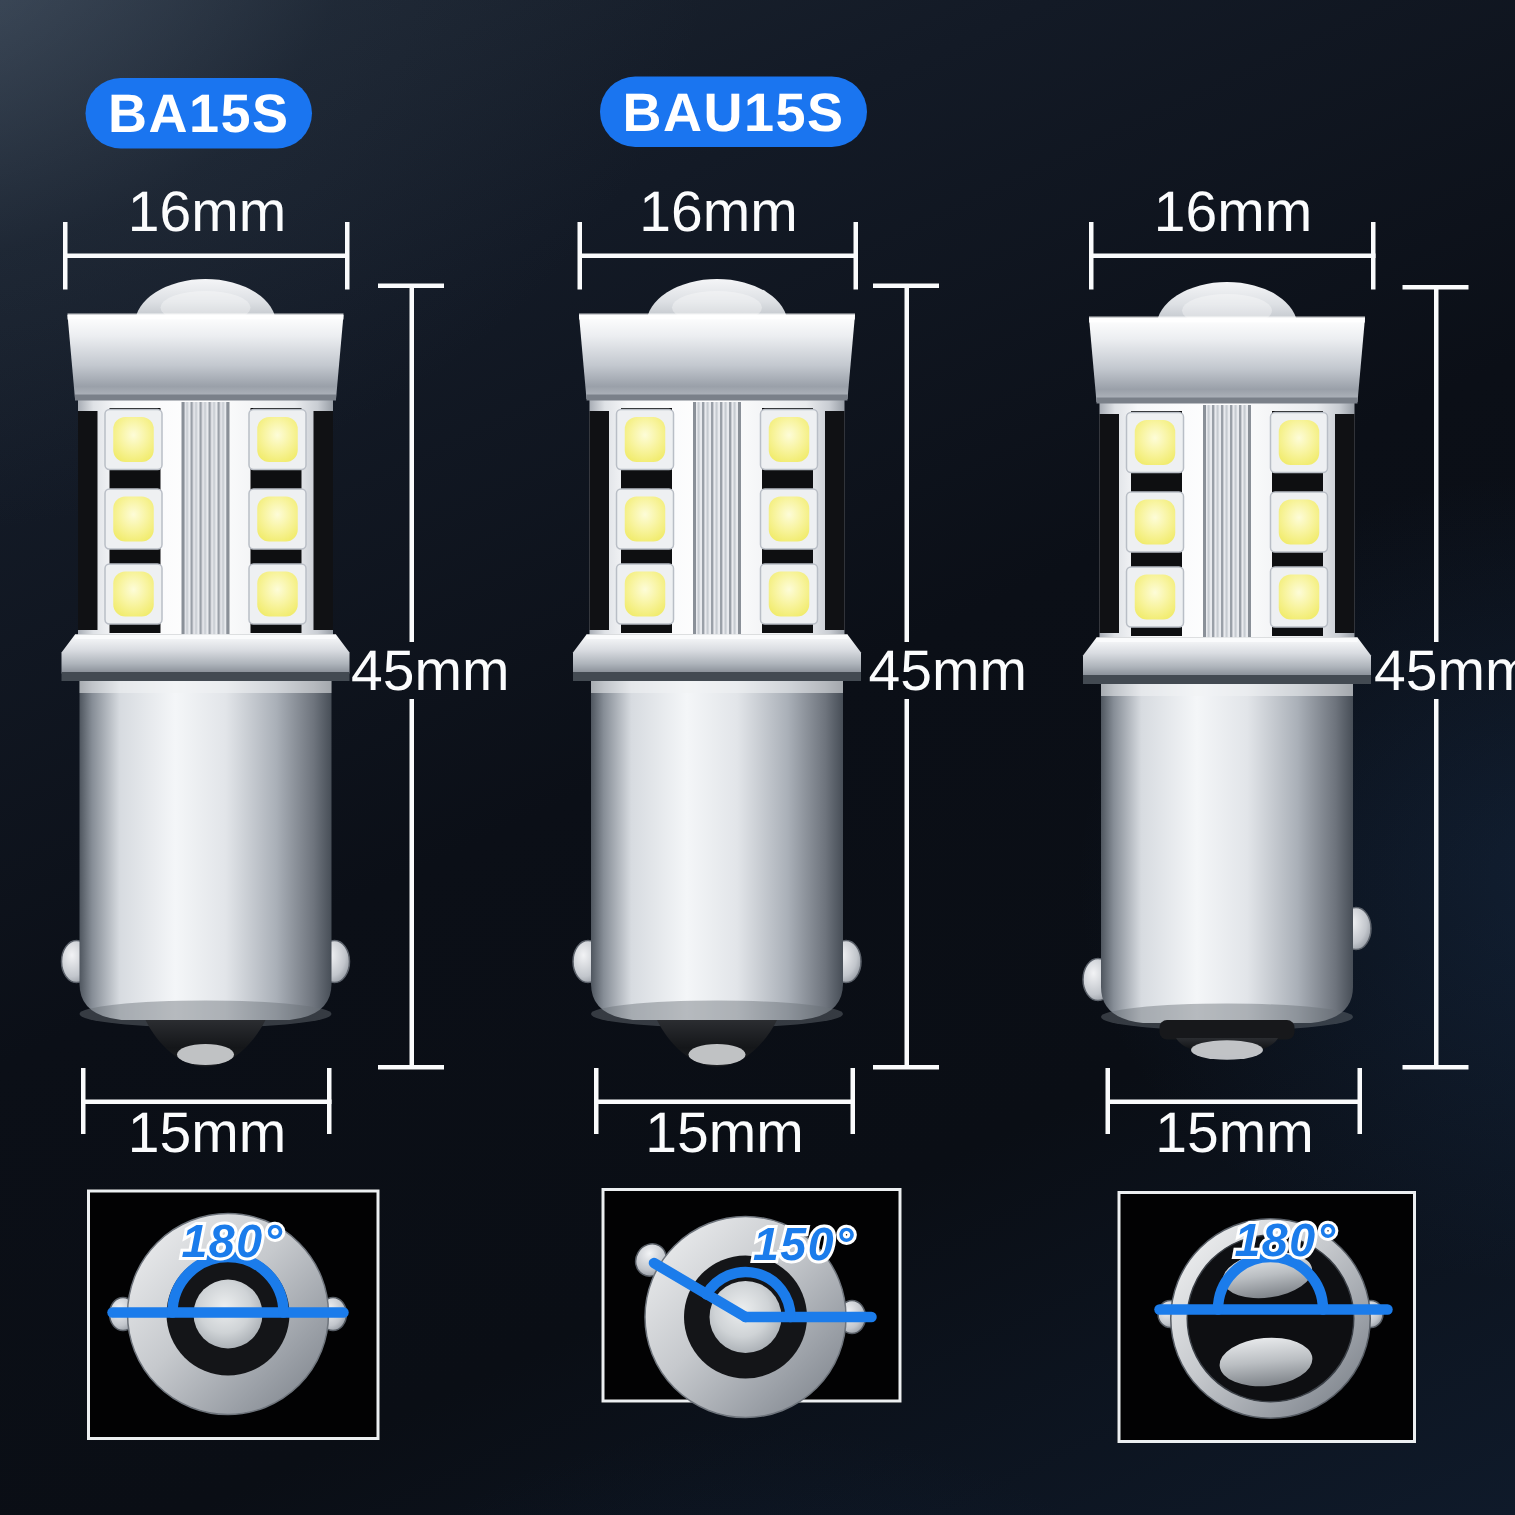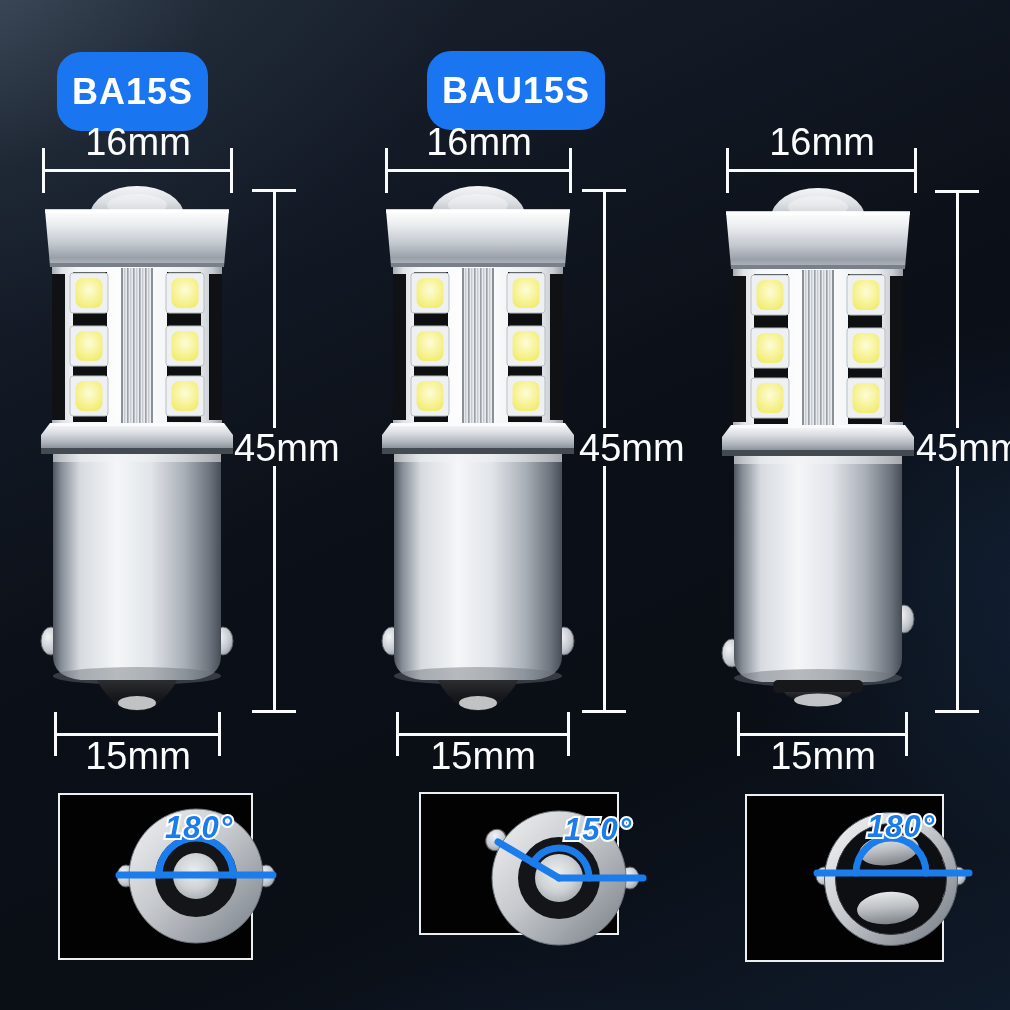--- a/index.html
+++ b/index.html
@@ -6,26 +6,26 @@
   .stage{
     position:relative;width:1010px;height:1010px;overflow:hidden;
     font-family:"Liberation Sans","DejaVu Sans",sans-serif;
     background:
       radial-gradient(120% 90% at -8% -6%, rgba(132,152,176,.40) 0%, rgba(64,80,100,.16) 26%, rgba(0,0,0,0) 46%),
       radial-gradient(55% 45% at 104% 58%, rgba(46,98,165,.20) 0%, rgba(0,0,0,0) 60%),
       radial-gradient(50% 35% at 50% 115%, rgba(25,55,95,.18) 0%, rgba(0,0,0,0) 60%),
       linear-gradient(155deg,#1d2632 0%,#131a26 22%,#0b0f17 48%,#0a0e15 72%,#0f1a2a 100%);
   }
   .badge{
-    position:absolute;height:47px;line-height:48px;padding:16px 15px;border-radius:24px;
+    position:absolute;height:47px;line-height:48px;padding:0 15px;border-radius:24px;
     background:#1a75f0;color:#fff;font-size:36px;font-weight:bold;letter-spacing:1px;
   }
   .dim-label{position:absolute;color:#fbfcfd;font-size:38px;line-height:1;text-align:center;white-space:nowrap;}
   .ln{position:absolute;background:#fafbfc;}
-  .diag{position:absolute;background:#020203;border:2px solid #eceff1;box-sizing:border-box;padding-left:44px;}
+  .diag{position:absolute;background:#020203;border:2px solid #eceff1;box-sizing:border-box;}
   .diag svg{display:block;}
   svg{overflow:visible;}
   .angle-text{
     font-family:"Liberation Sans","DejaVu Sans",sans-serif;
     font-weight:bold;font-style:italic;font-size:31px;letter-spacing:1px;
     fill:#1b7ceb;stroke:#ffffff;stroke-width:4px;paint-order:stroke;
   }
 </style>
 </head>
 <body>
@@ -196,21 +196,21 @@
         <circle cx="92" cy="81" r="23" fill="url(#gCenterC)"></circle>
       </g>
       <g>
         <line x1="15" y1="80" x2="169" y2="80" stroke="#1b7ceb" stroke-width="7" stroke-linecap="round"></line>
         <path d="M55,80 A37,37 0 0 1 129,80" fill="none" stroke="#1b7ceb" stroke-width="7" stroke-linecap="round"></path>
         <text class="angle-text" x="95" y="43" text-anchor="middle">180°</text>
       </g>
     </svg>
   </div>
 
-  <div class="badge" style="left:427px;top:51px">BAU15S</div>
+  <div class="badge" style="left:400px;top:51px">BAU15S</div>
 
   <div class="dim-label" style="left:399px;top:123px;width:160px">16mm</div>
   <div class="ln" style="left:386px;top:169px;width:186px;height:3px"></div>
   <div class="ln" style="left:385px;top:148px;width:3px;height:45px"></div>
   <div class="ln" style="left:569px;top:148px;width:3px;height:45px"></div>
 
   <svg style="position:absolute;left:378px;top:180px" width="200" height="535" viewBox="0 0 200 535">
     <g>
       <path d="M53,36 A47,30 0 0 1 147,36 Z" fill="url(#gDome)"></path>
       <ellipse cx="100" cy="25" rx="30" ry="11" fill="#ffffff" opacity=".35"></ellipse>
@@ -272,21 +272,21 @@
   <div class="ln" style="left:603px;top:466px;width:3px;height:246px"></div>
   <div class="ln" style="left:582px;top:189px;width:44px;height:3px"></div>
   <div class="ln" style="left:582px;top:710px;width:44px;height:3px"></div>
   <div class="dim-label" style="left:579px;top:429px;width:100px">45mm</div>
 
   <div class="ln" style="left:397px;top:733px;width:173px;height:3px"></div>
   <div class="ln" style="left:396px;top:712px;width:3px;height:44px"></div>
   <div class="ln" style="left:567px;top:712px;width:3px;height:44px"></div>
   <div class="dim-label" style="left:423px;top:737px;width:120px">15mm</div>
 
-  <div class="diag" style="left:419px;top:792px;width:200px;height:143px">
+  <div class="diag" style="left:401px;top:792px;width:200px;height:143px">
     <svg width="196" height="164" viewBox="0 0 196 164">
       <g>
         <ellipse cx="31" cy="46" rx="10" ry="11" fill="url(#gPin)" stroke="#565c64" transform="rotate(30 31 46)"></ellipse>
         <ellipse cx="165" cy="84" rx="9" ry="11" fill="url(#gPin)" stroke="#565c64"></ellipse>
         <circle cx="94" cy="84" r="67" fill="url(#gRing)" stroke="#6f757d"></circle>
         <circle cx="94" cy="84" r="41" fill="#141518"></circle>
         <circle cx="94" cy="84" r="24" fill="url(#gCenterC)"></circle>
       </g>
       <g>
         <line x1="94" y1="84" x2="178" y2="84" stroke="#1b7ceb" stroke-width="7" stroke-linecap="round"></line>

